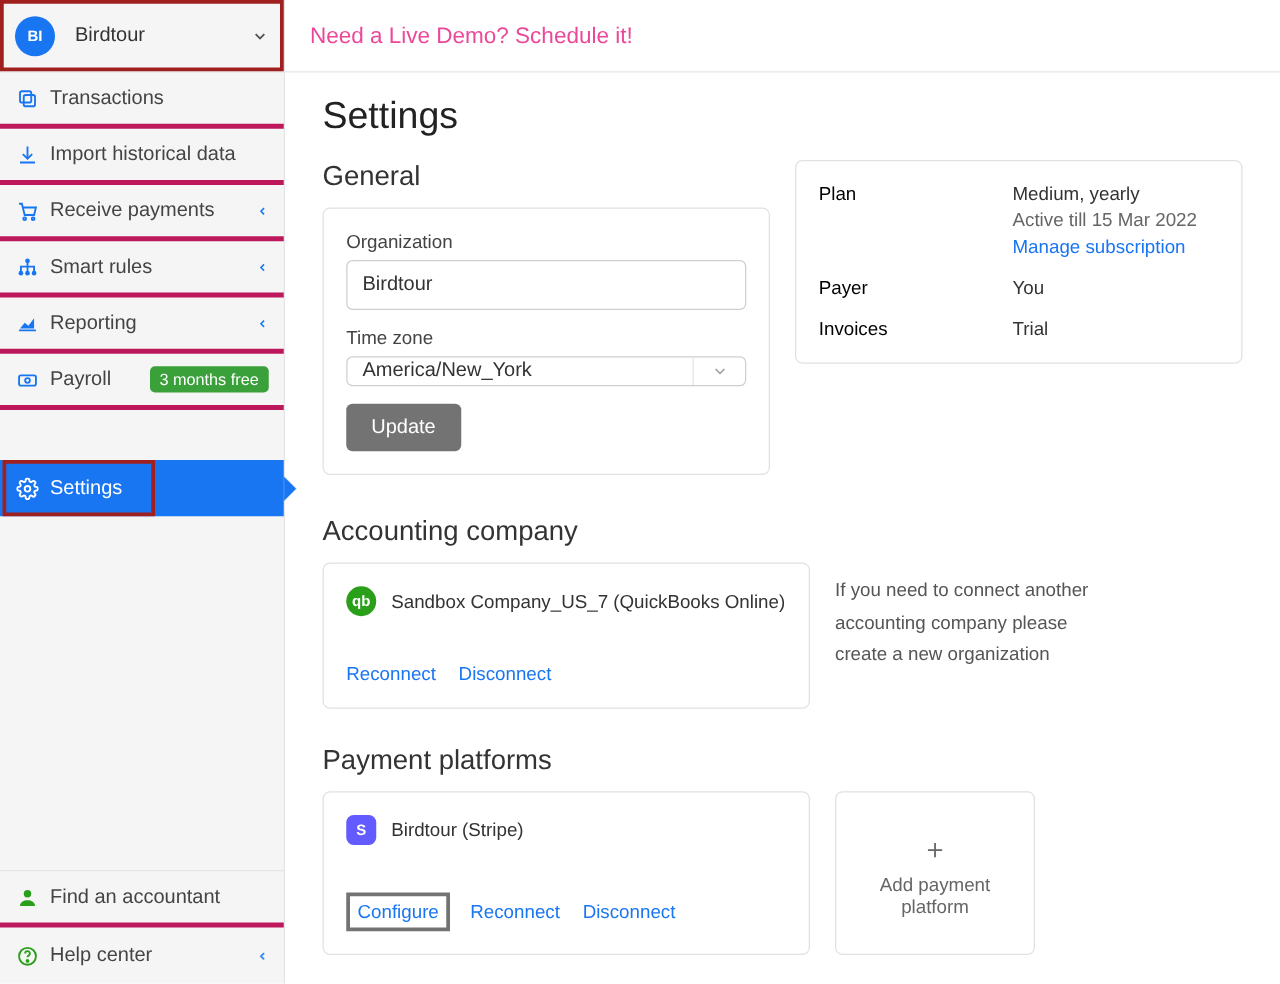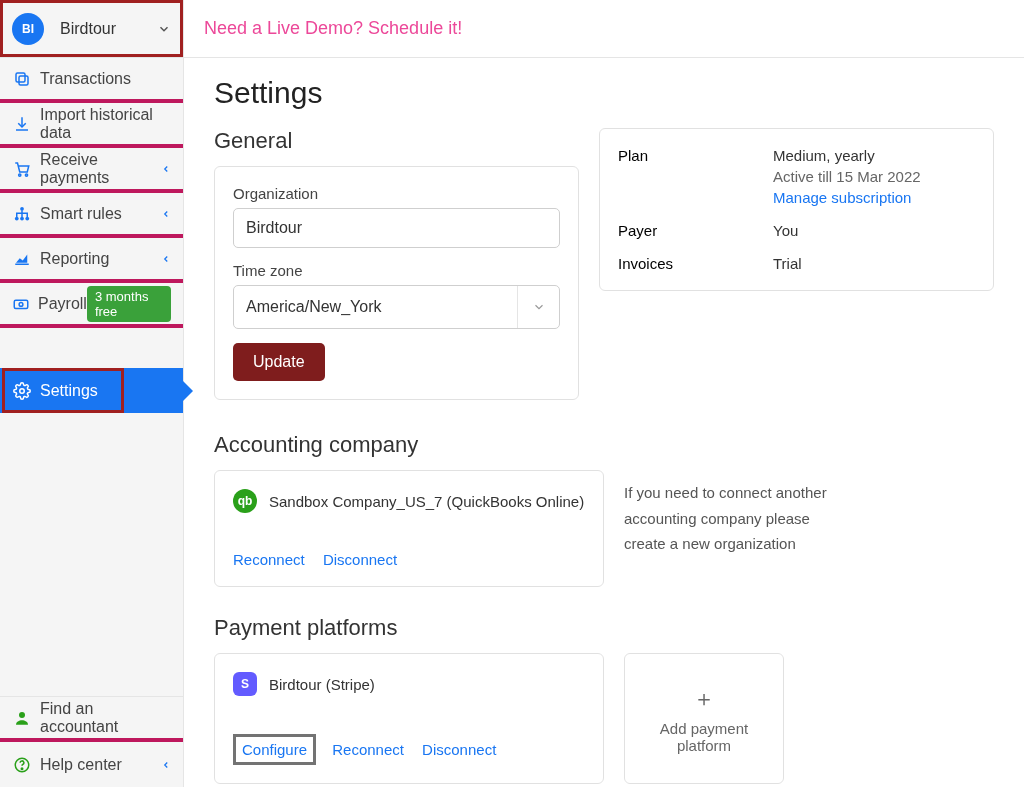--- a/index.html
+++ b/index.html
@@ -9,21 +9,21 @@
     color: #333;
     background: #fff;
     width: 1024px;
     height: 787px;
     overflow: hidden;
   }
   .app { display: flex; height: 100%; }
 
   
   .sidebar {
-    width: 184px;
+    width: 228px;
     background: #f5f5f5;
     border-right: 1px solid #e5e5e5;
     display: flex;
     flex-direction: column;
   }
   .org-switcher {
     display: flex;
     align-items: center;
     height: 58px;
     padding: 0 12px;
@@ -116,36 +116,36 @@
     height: 40px;
     padding: 0 12px;
     font-size: 16px;
     color: #333;
     margin-bottom: 14px;
   }
   .select {
     width: 100%;
     border: 1px solid #cfcfcf;
     border-radius: 5px;
-    height: 44px;
+    height: 24px;
     display:flex; align-items:center;
     padding: 0 12px;
     font-size: 16px;
     color: #333;
     margin-bottom: 14px;
     position: relative;
   }
   .select .sel-chev {
     position: absolute; right: 0; top:0; bottom:0;
     width: 42px; display:flex; align-items:center; justify-content:center;
     border-left: 1px solid #e5e5e5;
     color: #888;
   }
   .btn-primary {
-    background: #7f1d1d;
+    background: #737373;
     color: #fff; border: none;
     border-radius: 5px;
     padding: 10px 20px;
     font-size: 16px;
     cursor: pointer;
   }
 
   .kv-row { display:flex; margin-bottom: 16px; }
   .kv-key { width: 155px; color: #000000; }
   .kv-val { flex:1; color: #333; }

